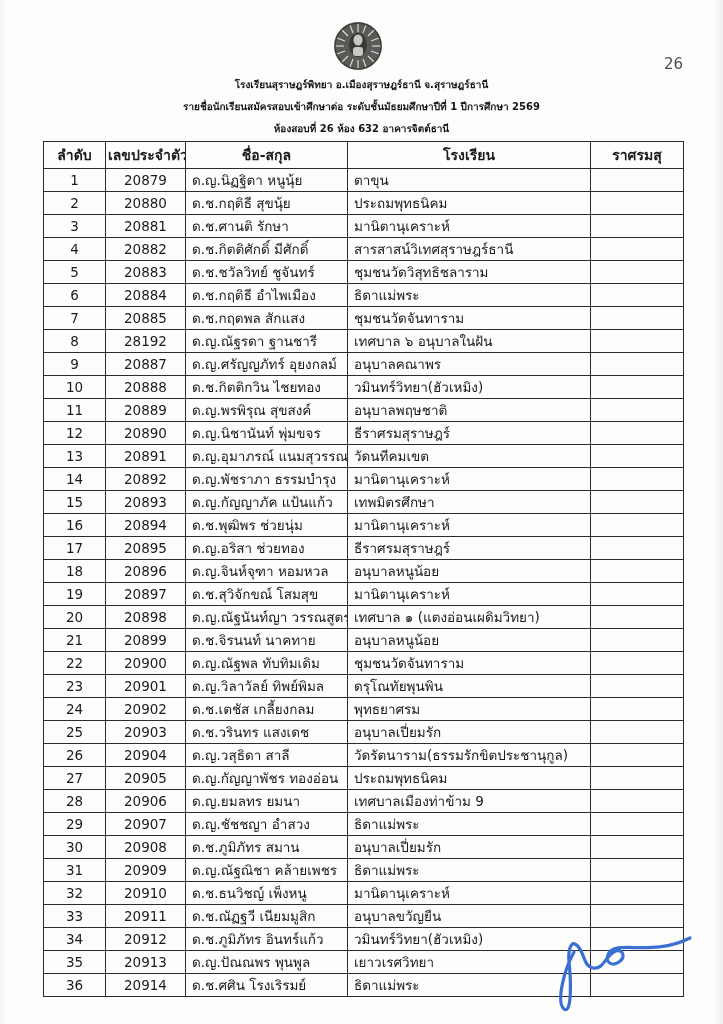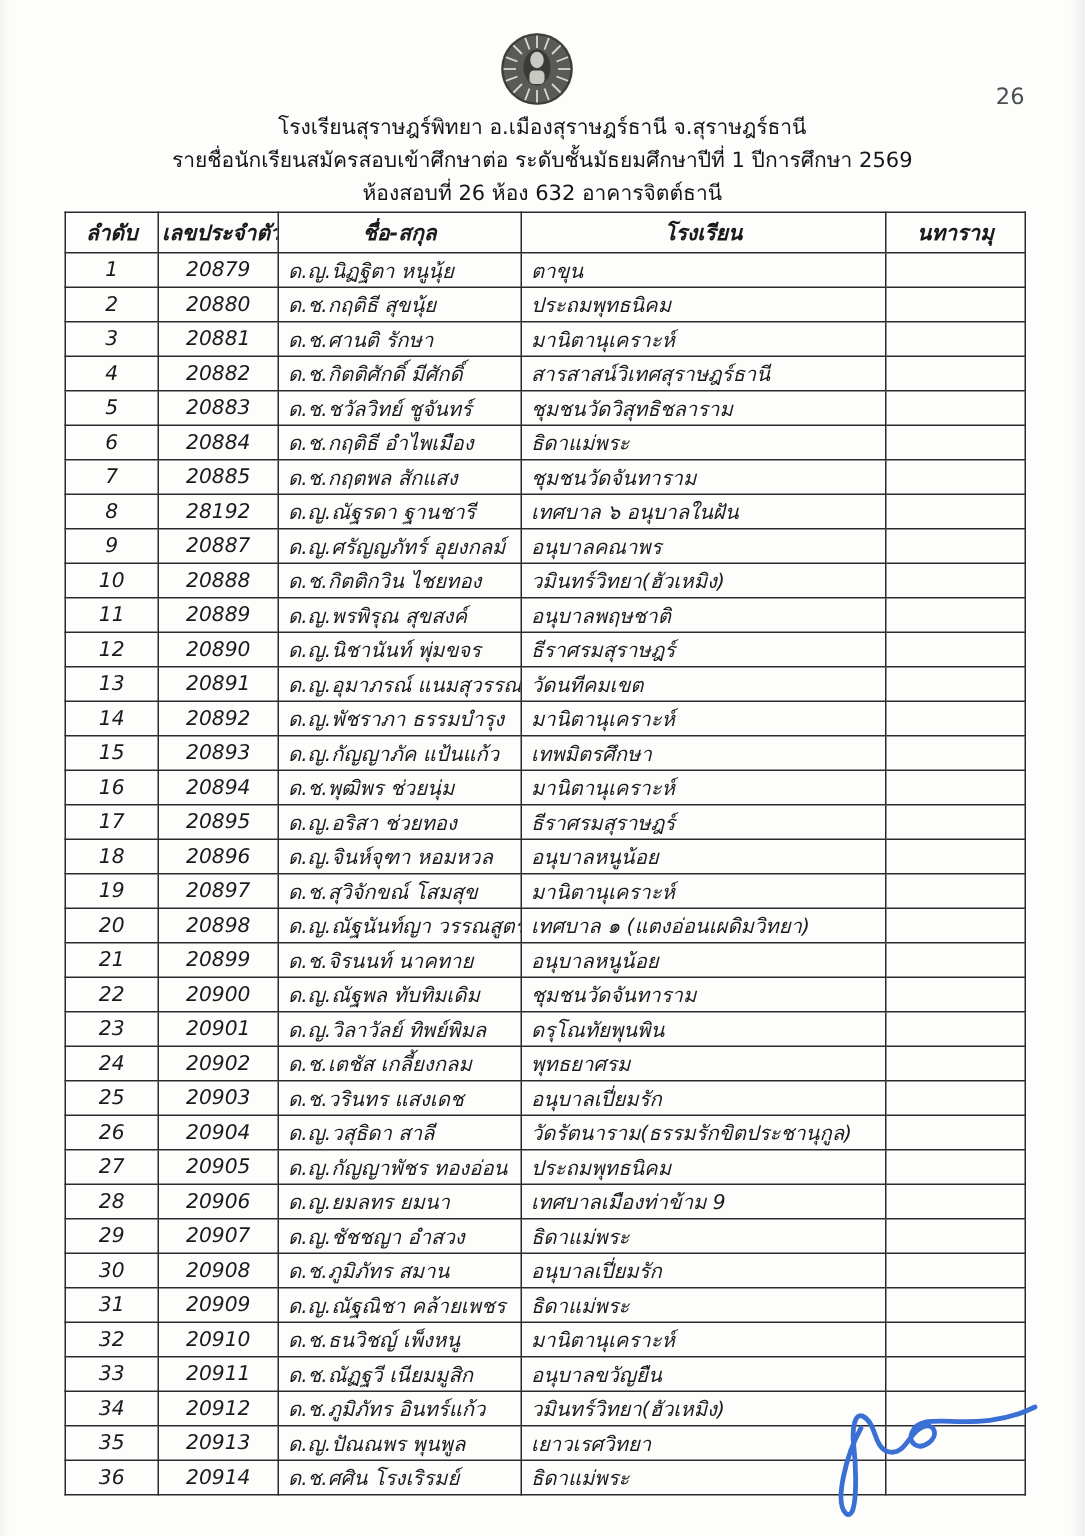--- a/index.html
+++ b/index.html
@@ -33,34 +33,33 @@
     color: #4a4f55;
   }
   
   .doc-header {
     position: absolute;
     left: 0; top: 74px;
     width: 723px;
     text-align: center;
   }
   .doc-header .line {
-    font-weight: normal;
-    font-size: 14px;
+    font-weight: bold;
+    font-size: 10px;
     line-height: 22px;
     color: #151515;
   }
   
   table.roster {
     position: absolute;
     left: 43px; top: 141px;
     width: 640px;
     border-collapse: collapse;
     table-layout: fixed;
     font-size: 13.5px;
-    font-style: italic;
   }
   table.roster th, table.roster td {
     border: 1.6px solid #2b2b2b;
     overflow: hidden;
     white-space: nowrap;
   }
   table.roster thead th {
     height: 27px;
     font-weight: bold;
     font-size: 14px;
@@ -132,21 +131,21 @@
       <col style="width:162px">
       <col style="width:243px">
       <col style="width:93px">
     </colgroup>
     <thead>
       <tr>
         <th>ลำดับ</th>
         <th>เลขประจำตัว</th>
         <th>ชื่อ-สกุล</th>
         <th>โรงเรียน</th>
-        <th>นทารามุ</th>
+        <th>ราศรมสุ</th>
       </tr>
     </thead>
     <tbody>
         <tr>
           <td class="c-center">1</td>
           <td class="c-center">20879</td>
           <td class="c-left">ด.ญ.นิฏฐิตา หนูนุ้ย</td>
           <td class="c-left">ตาขุน</td>
           <td class="c-center"></td>
         </tr>

